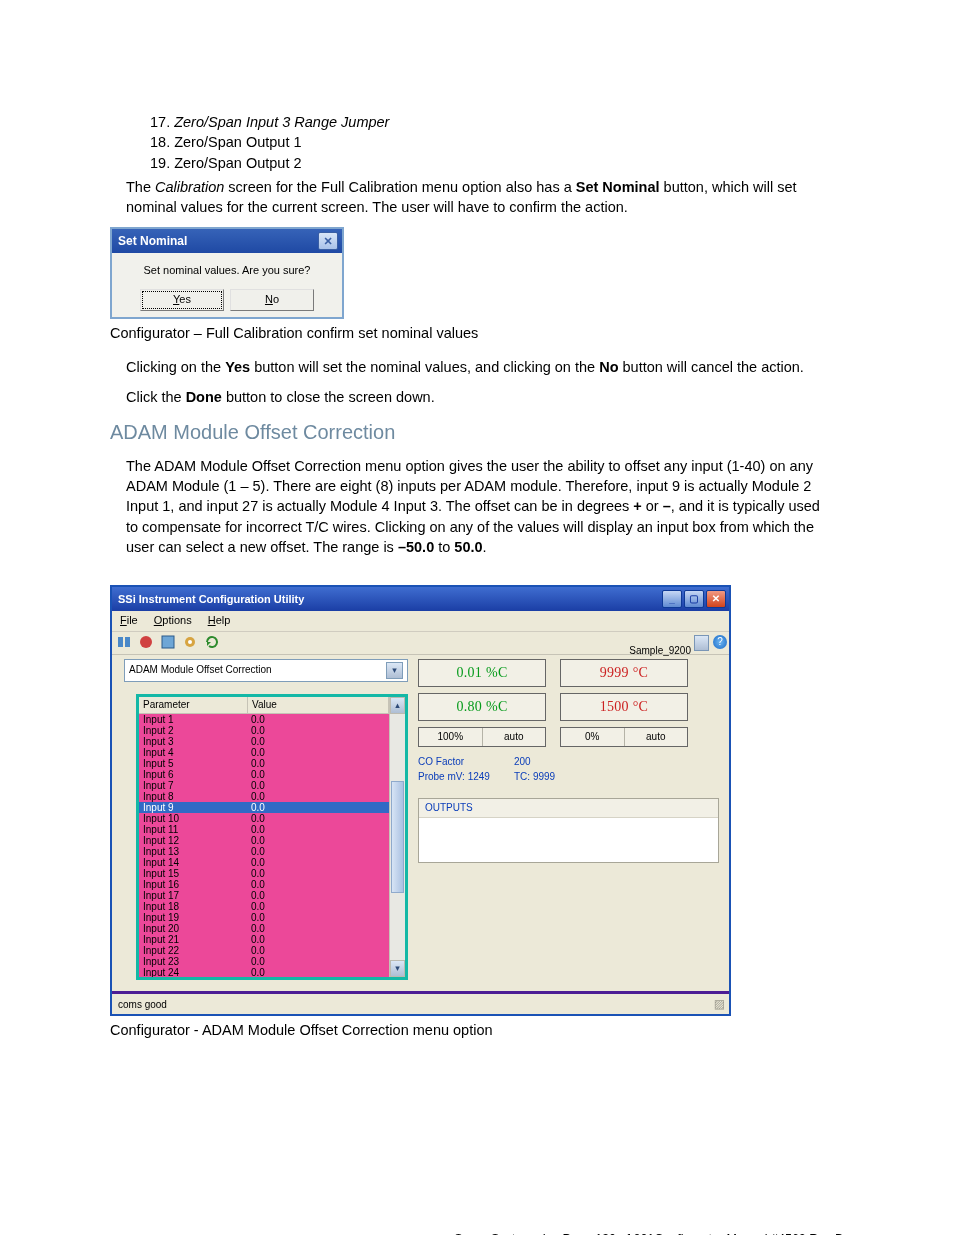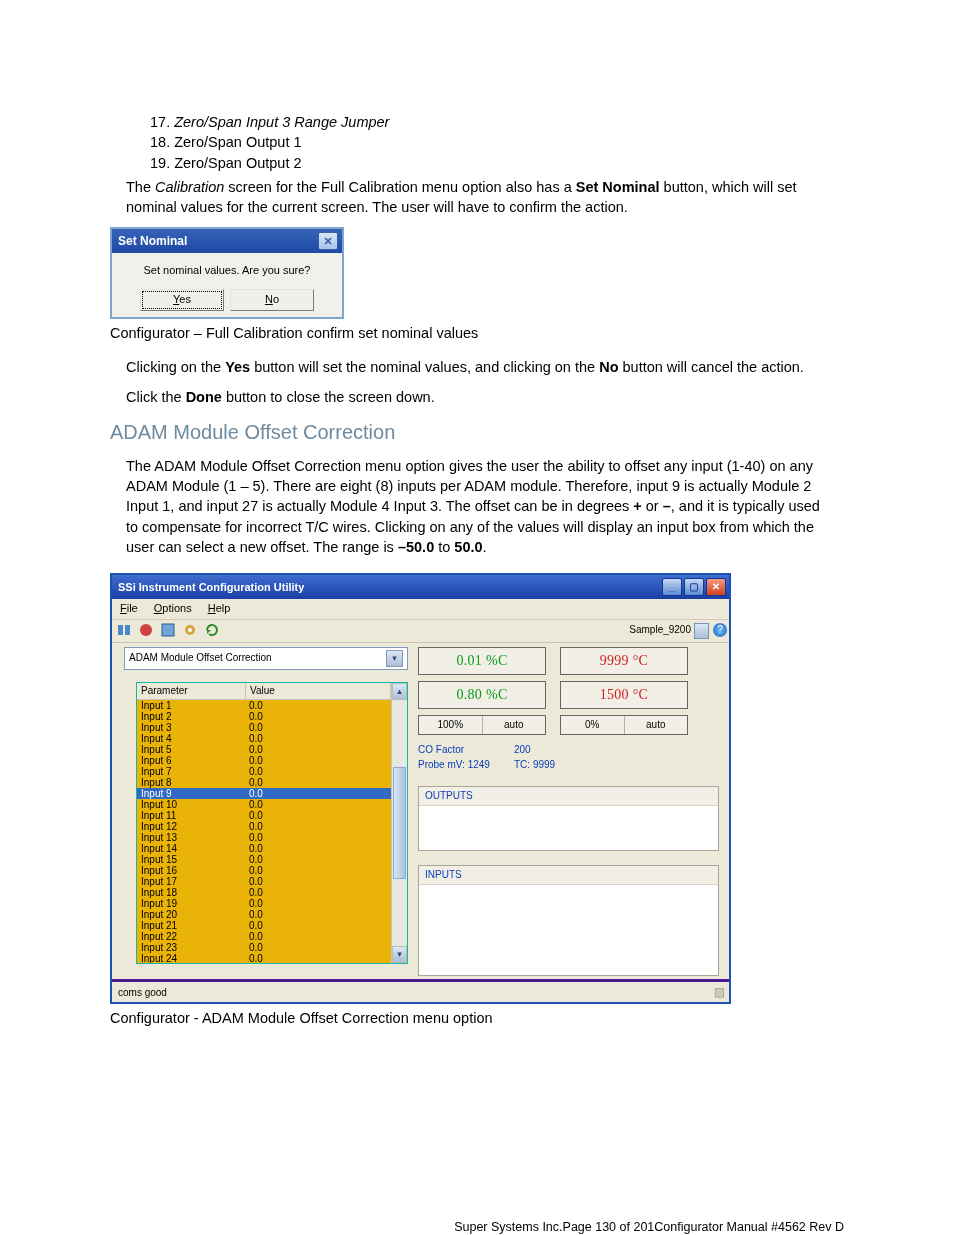--- a/index.html
+++ b/index.html
@@ -16,41 +16,41 @@
   .dlg-sn .tb{display:flex;align-items:center;justify-content:space-between;background:linear-gradient(#3663b8,#1f49a4);color:#fff;font-size:12px;font-weight:bold;padding:3px 4px 3px 6px}
   .dlg-sn .xbtn{width:18px;height:16px;background:linear-gradient(#d9e6f8,#a9c2e9);border:1px solid #3a5fa4;color:#3a5fa4;font-size:11px;display:flex;align-items:center;justify-content:center;font-family:Arial;border-radius:2px}
   .dlg-sn .body{padding:10px 8px 4px;text-align:center;font-size:11px;font-family:"MS Sans Serif",Tahoma,Arial}
   .dlg-sn .btns{display:flex;gap:6px;justify-content:center;padding:6px}
   .wbtn{border:1px solid #7a7a7a;border-top-color:#e0e0e0;border-left-color:#e0e0e0;background:#f0f0eb;padding:1px 0;font-size:11px;width:82px;display:flex;align-items:center;justify-content:center;height:18px}
   .wbtn.dotted{outline:1px dotted #000;outline-offset:-3px}
 
   .caption{font-size:14.5px;margin:2px 0 14px}
 
   
-  .app{width:617px;border:2px solid #1a52b5;background:#ece9d8;margin:16px 0 4px;font-family:Tahoma,Arial;font-size:11px}
+  .app{width:617px;border:2px solid #1a52b5;background:#ece9d8;margin:28px 0 4px;font-family:Tahoma,Arial;font-size:11px}
   .app .ttl{display:flex;align-items:center;justify-content:space-between;background:linear-gradient(#3f6dd0,#1b3ea5);color:#fff;padding:3px 3px 3px 6px;font-weight:bold}
   .app .ttl .wctrls{display:flex;gap:2px}
   .app .ttl .wc{width:18px;height:16px;border:1px solid #0e3996;border-radius:2px;display:flex;align-items:center;justify-content:center;font-size:10px;font-family:Arial}
   .app .ttl .wc.min{background:linear-gradient(#c6d7f4,#5f8ad2);color:#1b3ea5}
   .app .ttl .wc.max{background:linear-gradient(#c6d7f4,#5f8ad2);color:#1b3ea5}
   .app .ttl .wc.close{background:linear-gradient(#f19a83,#d2431b);color:#fff}
   .app .menubar{display:flex;gap:16px;padding:2px 8px;background:#ece9d8;border-bottom:1px solid #d0ccc0;font-size:11px}
   .app .menubar span{ }
   .app .menubar u{text-decoration:underline}
   .app .toolbar{display:flex;align-items:center;gap:5px;padding:2px 4px 4px;border-bottom:1px solid #c6c3b6;position:relative}
   .app .tico{width:17px;height:16px;display:inline-block}
-  .app .sample{position:absolute;right:38px;top:3px;font-size:10px}
+  .app .sample{position:absolute;right:38px;top:12px;font-size:10px}
   .app .tbdd{position:absolute;right:20px;top:3px;width:13px;height:14px;border:1px solid #7a96b6;background:linear-gradient(#dbe7f6,#aebed4)}
   .app .tbhelp{position:absolute;right:2px;top:3px;width:14px;height:14px;border-radius:50%;background:radial-gradient(#6fb6f1,#1567c6);display:flex;align-items:center;justify-content:center;color:#fff;font-size:10px}
 
   .app-main{display:flex;gap:0;height:336px}
   .leftpane{width:296px;display:flex;flex-direction:column;padding:0 0 0 4px}
   .leftpane .combo{border:1px solid #7f9db9;background:#fff;font-size:10px;padding:2px 4px;display:flex;align-items:center;justify-content:space-between;margin:4px 4px 12px 8px}
   .leftpane .combo .dd{width:15px;height:15px;background:linear-gradient(#dbe7f6,#aebed4);border:1px solid #7f9db9;display:flex;align-items:center;justify-content:center;font-size:9px;color:#2d4a78}
-  .grid-wrap{border:1px solid #14b8a6;background:#eab308;margin:0 4px 0 20px;height:280px;display:flex}
+  .grid-wrap{border:3px solid #14b8a6;background:#ec4899;margin:0 4px 0 20px;height:280px;display:flex}
   .grid-scroll{flex:1;overflow:hidden}
   .grid-head{display:flex;font-size:10px;font-weight:normal;background:#ece9d8;border-bottom:1px solid #c6c3b6}
   .grid-head .gh{padding:1px 4px;border-right:1px solid #c6c3b6}
   .gh.p{width:100px}
   .gh.v{flex:1}
   .grid-row{display:flex;font-size:10px;line-height:1.1}
   .grid-row .gc{padding:0 4px}
   .gc.p{width:100px}
   .gc.v{flex:1}
   .grid-row.selected{background:#316ac5;color:#fff}
@@ -307,24 +307,20 @@
           </div>
           <div class="col">
             <div><span>200</span></div>
             <div><span>TC: 9999</span></div>
           </div>
         </div>
         <div class="sectbox">
           <div class="sect-ttl">OUTPUTS</div>
           <div class="sect-body"></div>
         </div>
-        <div class="sectbox">
-          <div class="sect-ttl">INPUTS</div>
-          <div class="sect-body" style="height:90px"></div>
-        </div>
       </div>
     </div>
 
     <div class="status">
       <span>coms good</span>
       <span class="grip">▨</span>
     </div>
   </div>
 
   <div class="caption">Configurator - ADAM Module Offset Correction menu option</div>

